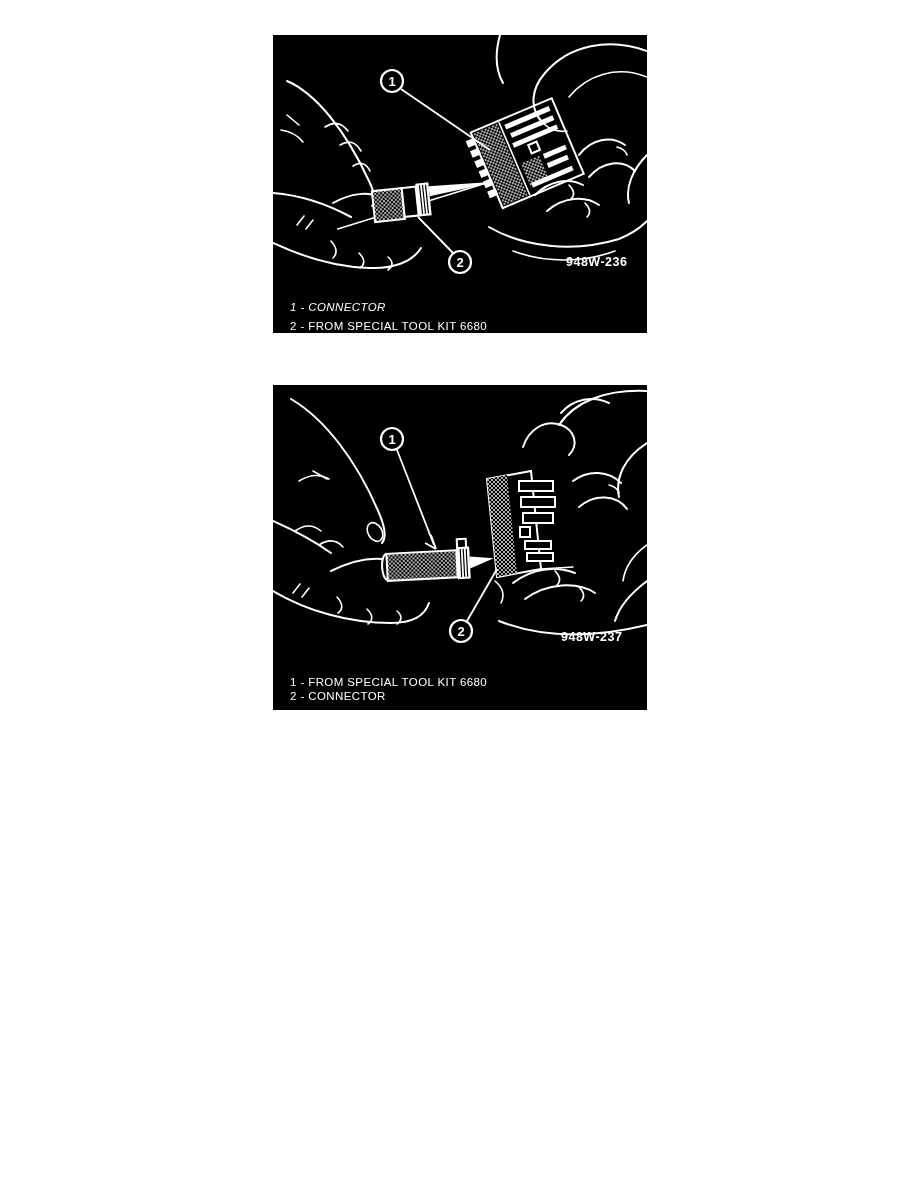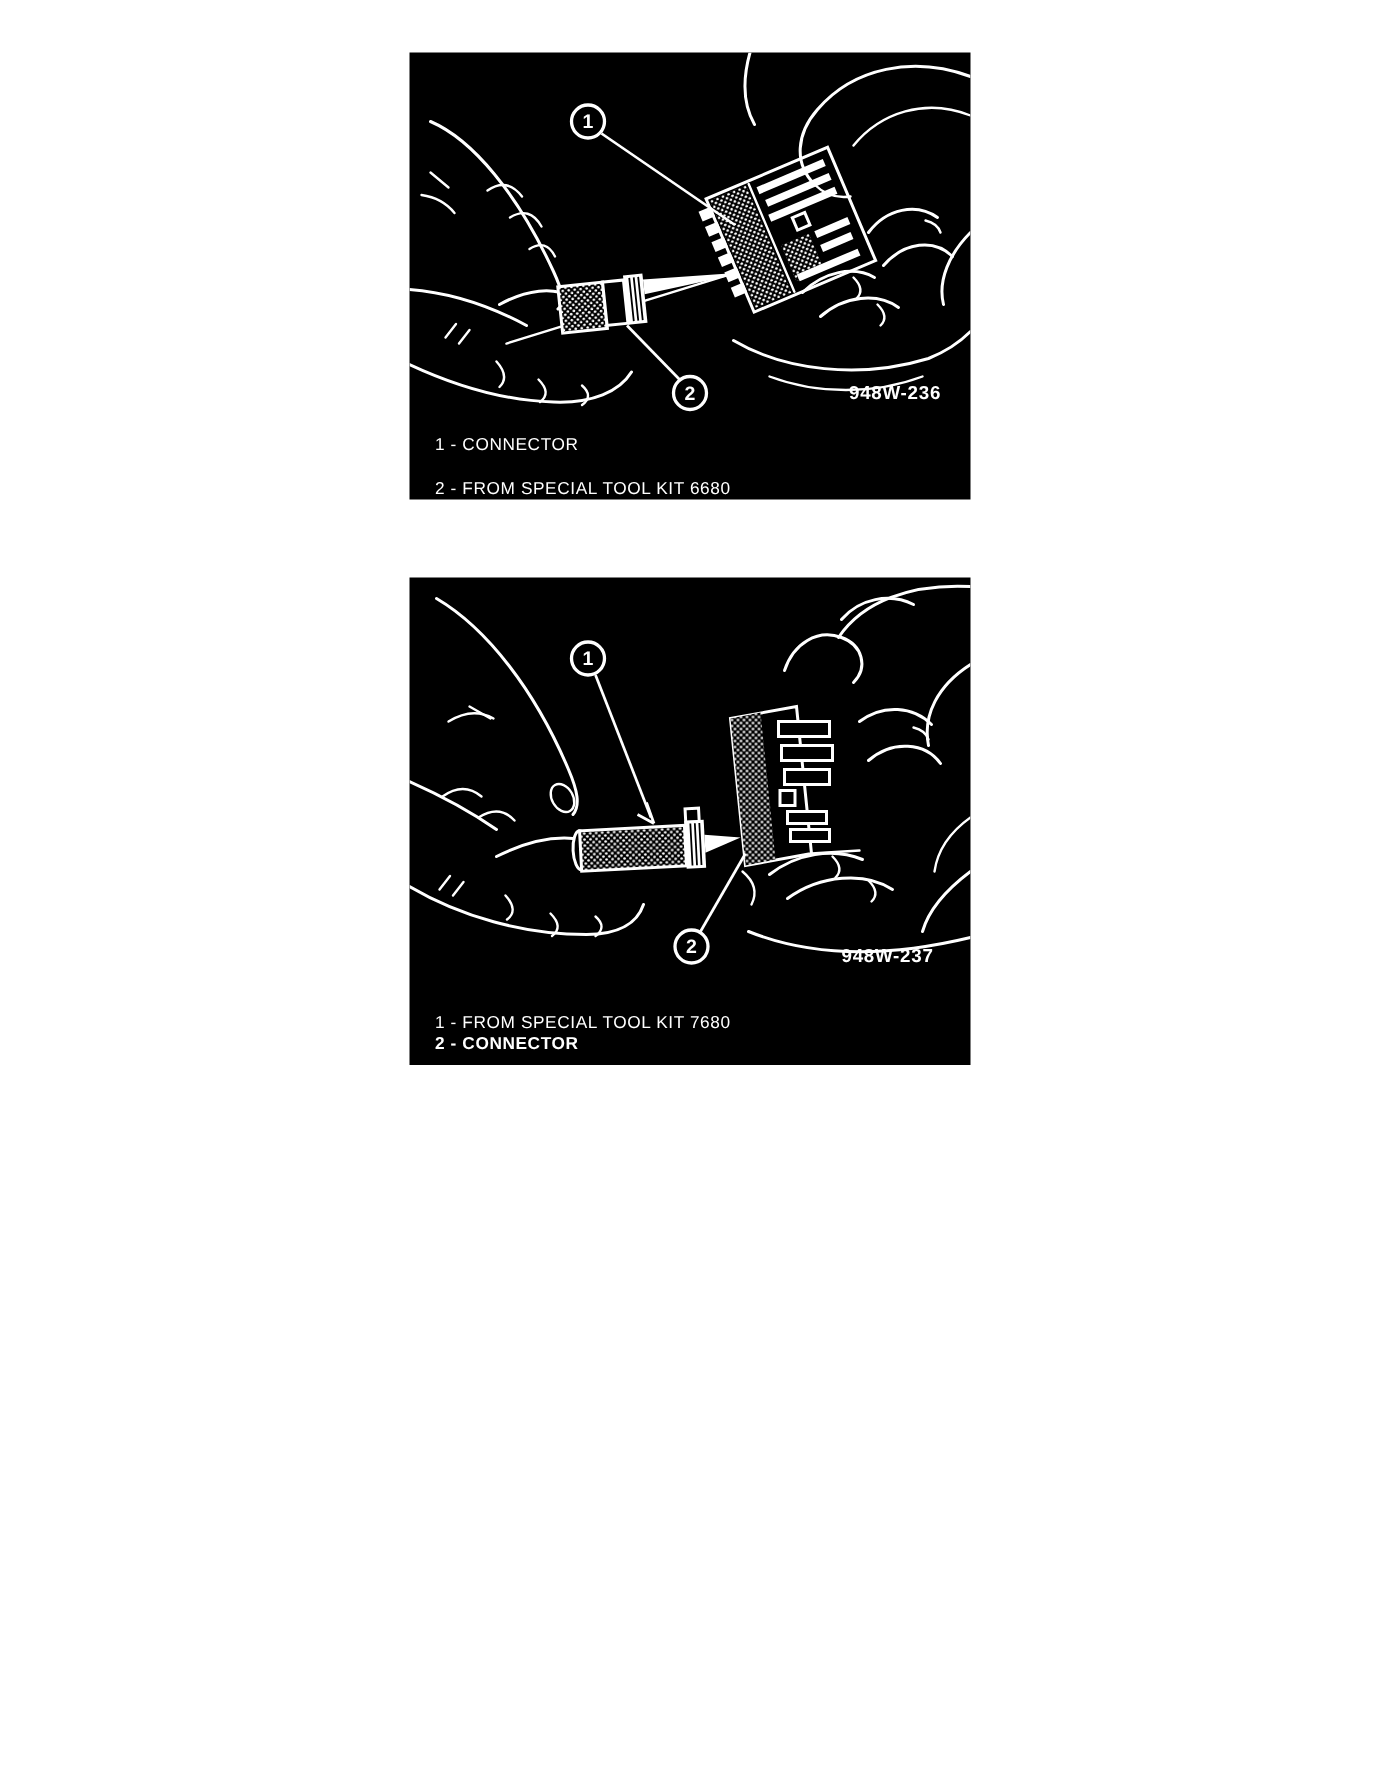--- a/index.html
+++ b/index.html
@@ -17,24 +17,24 @@
     position:absolute; left:0; width:100%; text-align:center;
     color:#ffffff; font-style:italic; font-weight:bold; font-size:15px;
     letter-spacing:0.2px; white-space:nowrap;
   }
   #panel-fig17 .fig-caption { top:251px; }
   #panel-fig18 .fig-caption { top:269px; letter-spacing:-0.3px; }
   .legend-line {
     position:absolute; left:17px; color:#ffffff; font-size:11.5px;
     letter-spacing:0.4px; white-space:nowrap;
   }
-  #panel-fig17 .legend-line.l1 { top:256px; }
+  #panel-fig17 .legend-line.l1 { top:266px;font-style:italic; }
   #panel-fig17 .legend-line.l2 { top:285px;text-align:right; }
   #panel-fig18 .legend-line.l1 { top:291px; }
-  #panel-fig18 .legend-line.l2 { top:305px;font-weight:bold; }
+  #panel-fig18 .legend-line.l2 { top:305px; }
   svg .outline { fill:none; stroke:#ffffff; stroke-width:2; stroke-linecap:round; stroke-linejoin:round; }
   svg .thin    { fill:none; stroke:#ffffff; stroke-width:1.6; stroke-linecap:round; }
   svg .callout-line { fill:none; stroke:#ffffff; stroke-width:1.8; }
   svg .callout-circle { fill:#000000; stroke:#ffffff; stroke-width:2.2; }
   svg .callout-num { fill:#ffffff; font-size:13px; font-weight:bold; text-anchor:middle;
                      font-family:"Liberation Sans", sans-serif; }
   svg .ref-code { fill:#ffffff; font-size:12.5px; font-weight:600; letter-spacing:0.5px;
                   font-family:"Liberation Sans", sans-serif; }
   svg .whitefill { fill:#ffffff; stroke:none; }
   svg .blackbox  { fill:#000000; stroke:#ffffff; stroke-width:2; }
@@ -210,17 +210,17 @@
 
       <g>
         <path class="callout-line" d="M224,184 L194,236"></path>
         <circle class="callout-circle" cx="188" cy="246" r="11"></circle>
         <text class="callout-num" x="188" y="250.5">2</text>
       </g>
 
       <text class="ref-code" x="288" y="256">948W-237</text>
     </svg>
 
-    <div class="legend-line l1">1 - FROM SPECIAL TOOL KIT 7680</div>
+    <div class="legend-line l1">1 - FROM SPECIAL TOOL KIT 6680</div>
     <div class="legend-line l2">2 - CONNECTOR</div>
   </div>
 
 </div>
 
 </body></html>

